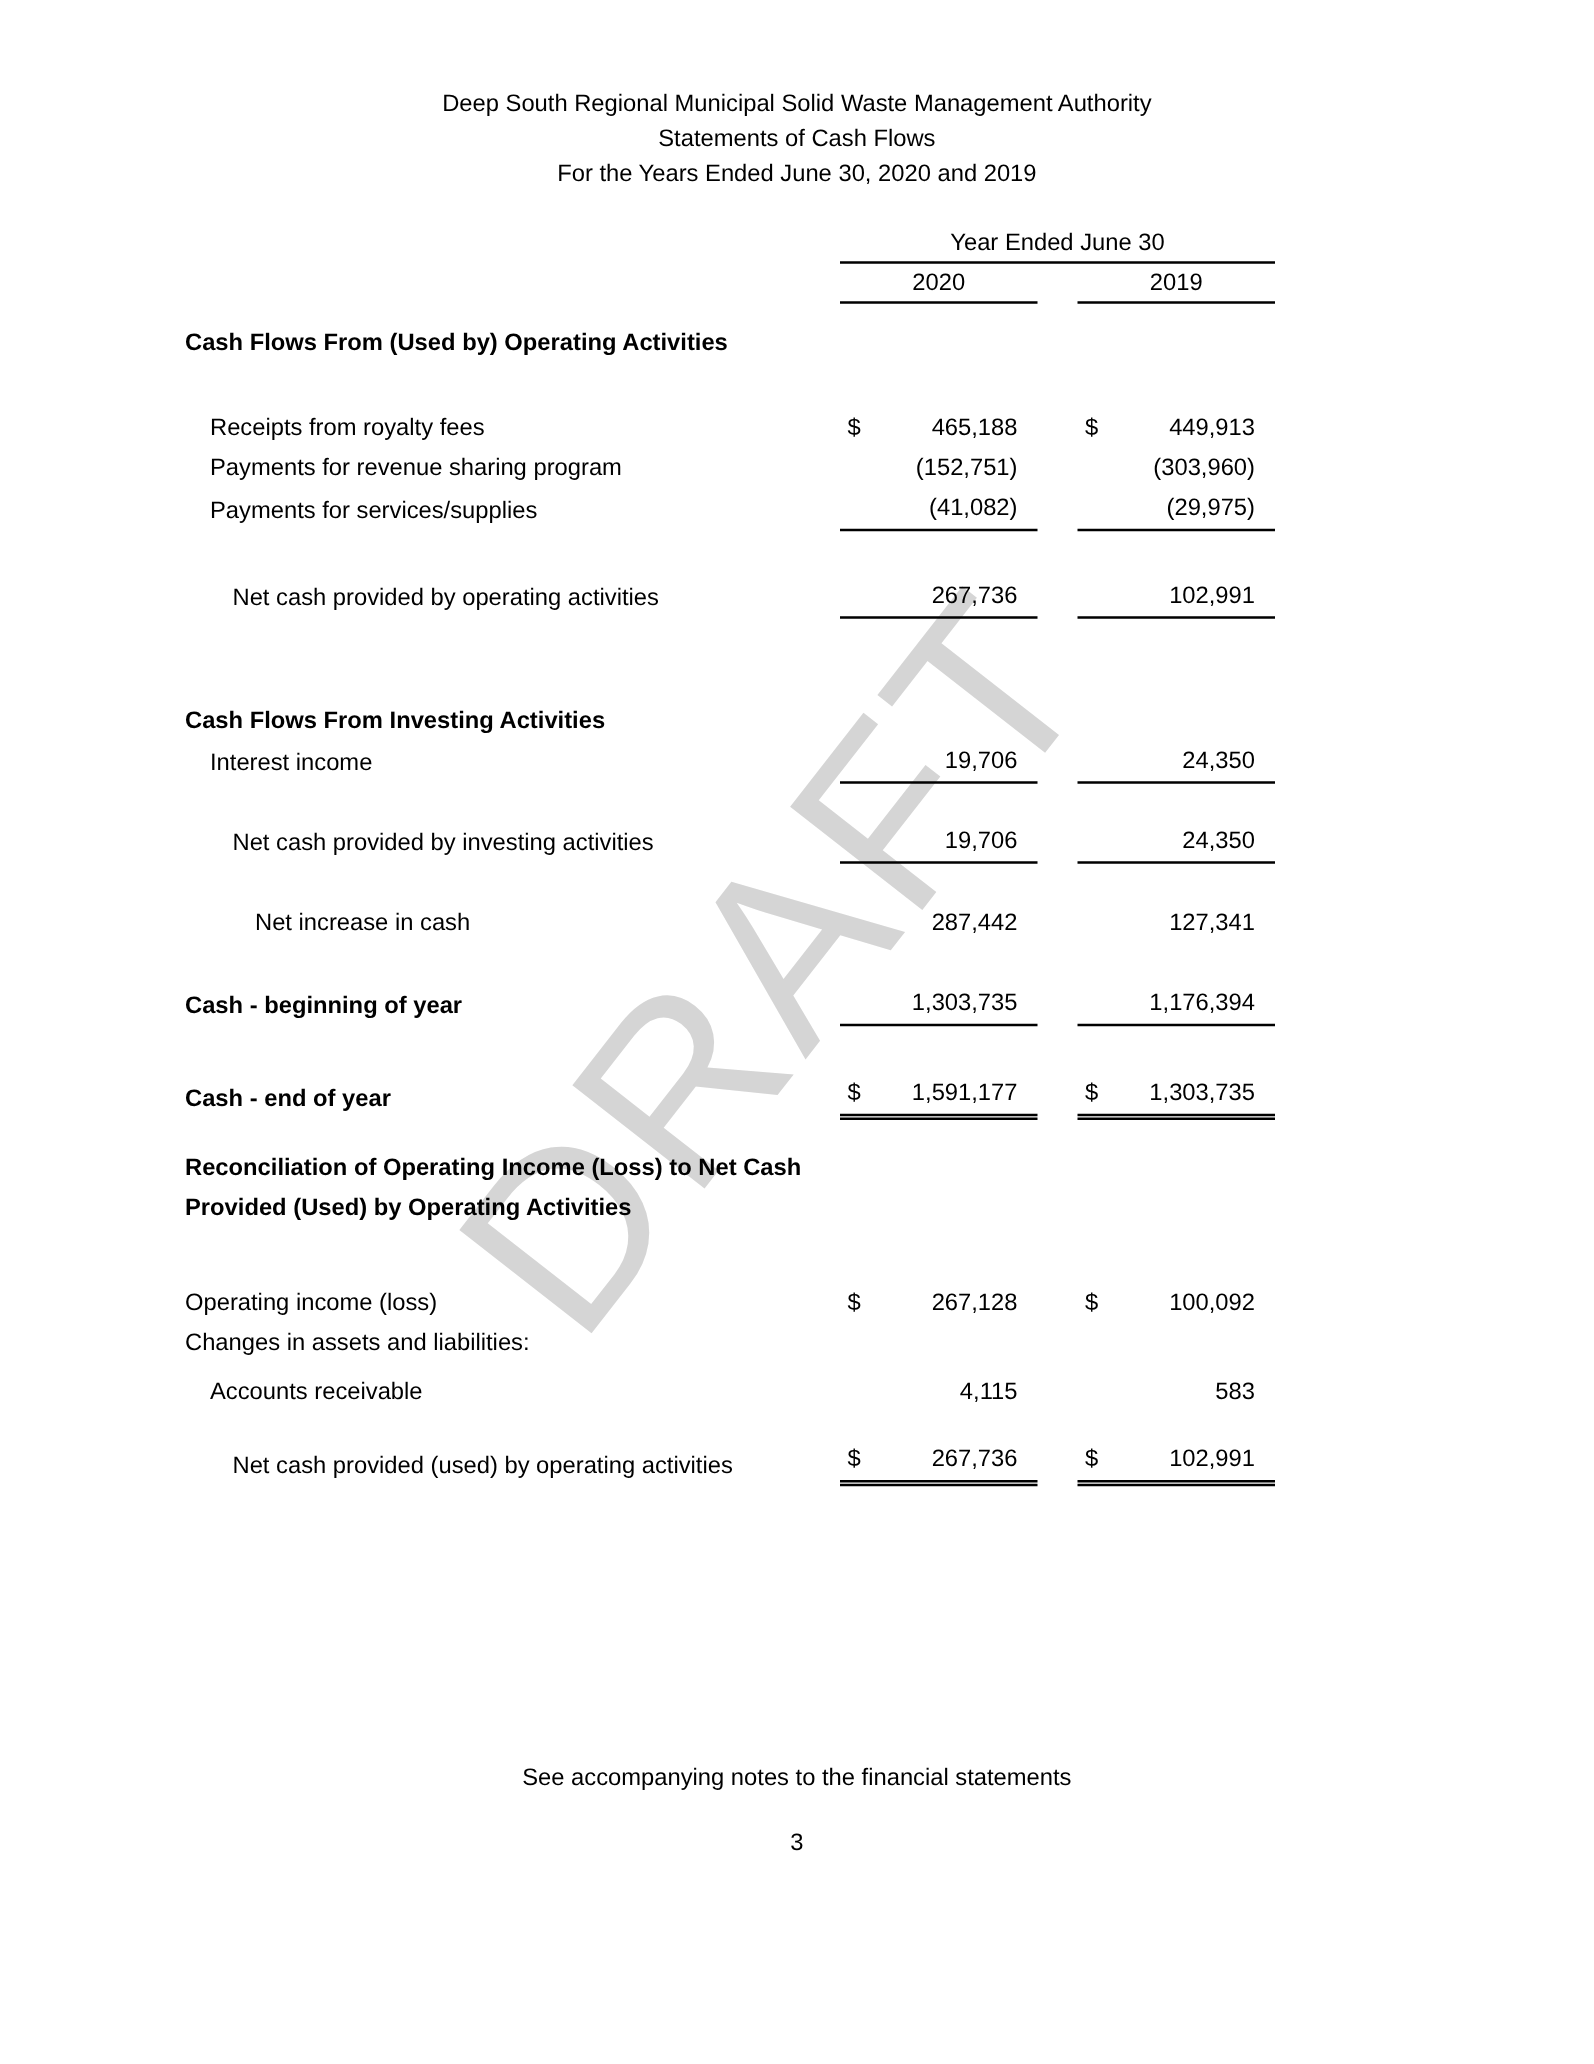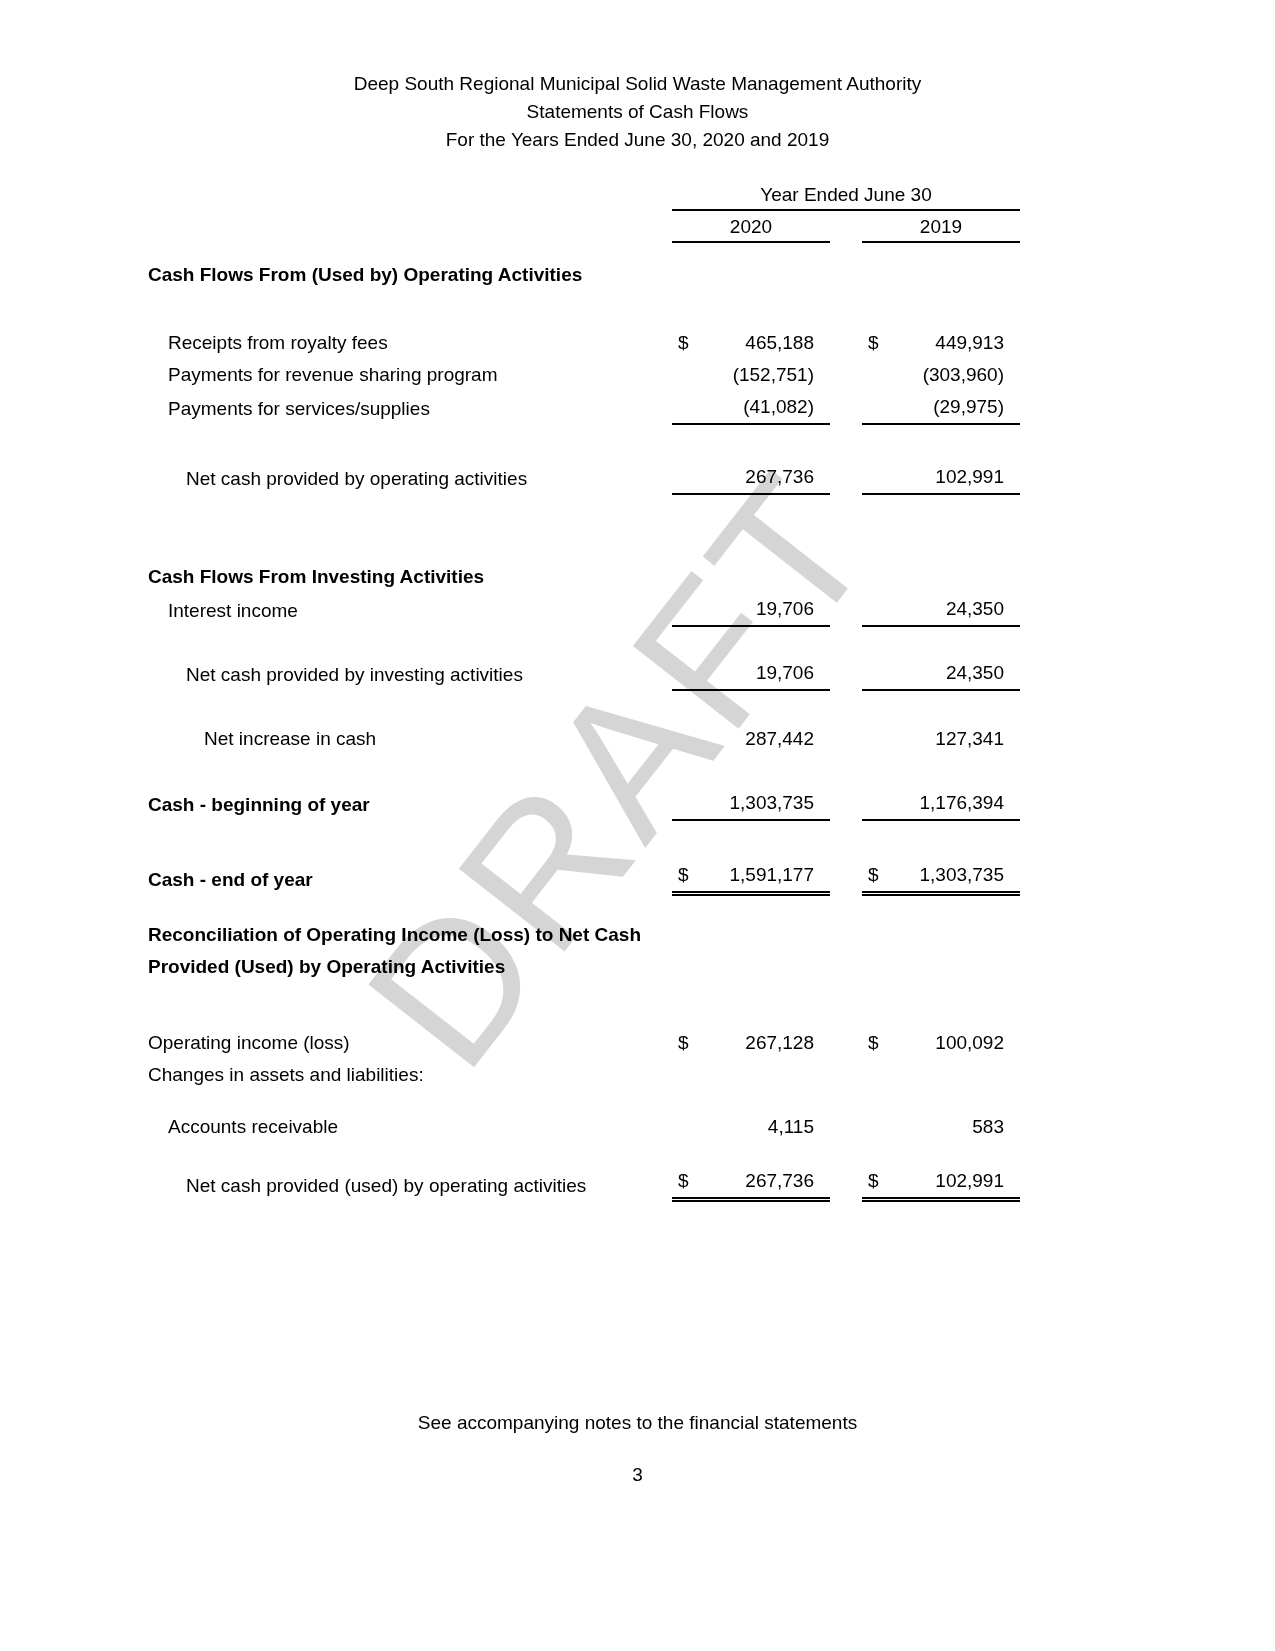--- a/index.html
+++ b/index.html
@@ -44,21 +44,21 @@
   .ind1 { padding-left: 20px; }
   .ind2 { padding-left: 38px; }
   .ind3 { padding-left: 56px; }
   .bold { font-weight: bold; }
 
   .val { width: 158px; display: flex; box-sizing: border-box; padding: 0 16px 0 6px; }
   .val .num { margin-left: auto; }
   .ul  { border-bottom: 2px solid #000; }
   .dul { border-bottom: 5px double #000; }
 
-  .mt4 { margin-top: 20px; }  .mt16 { margin-top: 16px; } .mt28 { margin-top: 44px; }
+  .mt4 { margin-top: 7px; }  .mt16 { margin-top: 16px; } .mt28 { margin-top: 44px; }
   .mt30 { margin-top: 30px; } .mt32 { margin-top: 32px; align-items: flex-end; } .mt34 { margin-top: 22px; }
   .mt36 { margin-top: 36px; } .mt38 { margin-top: 38px; } .mt40 { margin-top: 23px; }
   .mt66 { margin-top: 66px; }
 
   .footer-note { position: absolute; left: 0; width: 100%; top: 1412px; text-align: center; z-index: 2; }
   .page-number { position: absolute; left: 0; width: 100%; top: 1464px; text-align: center; z-index: 2; }
 </style>
 </head>
 <body>
 

